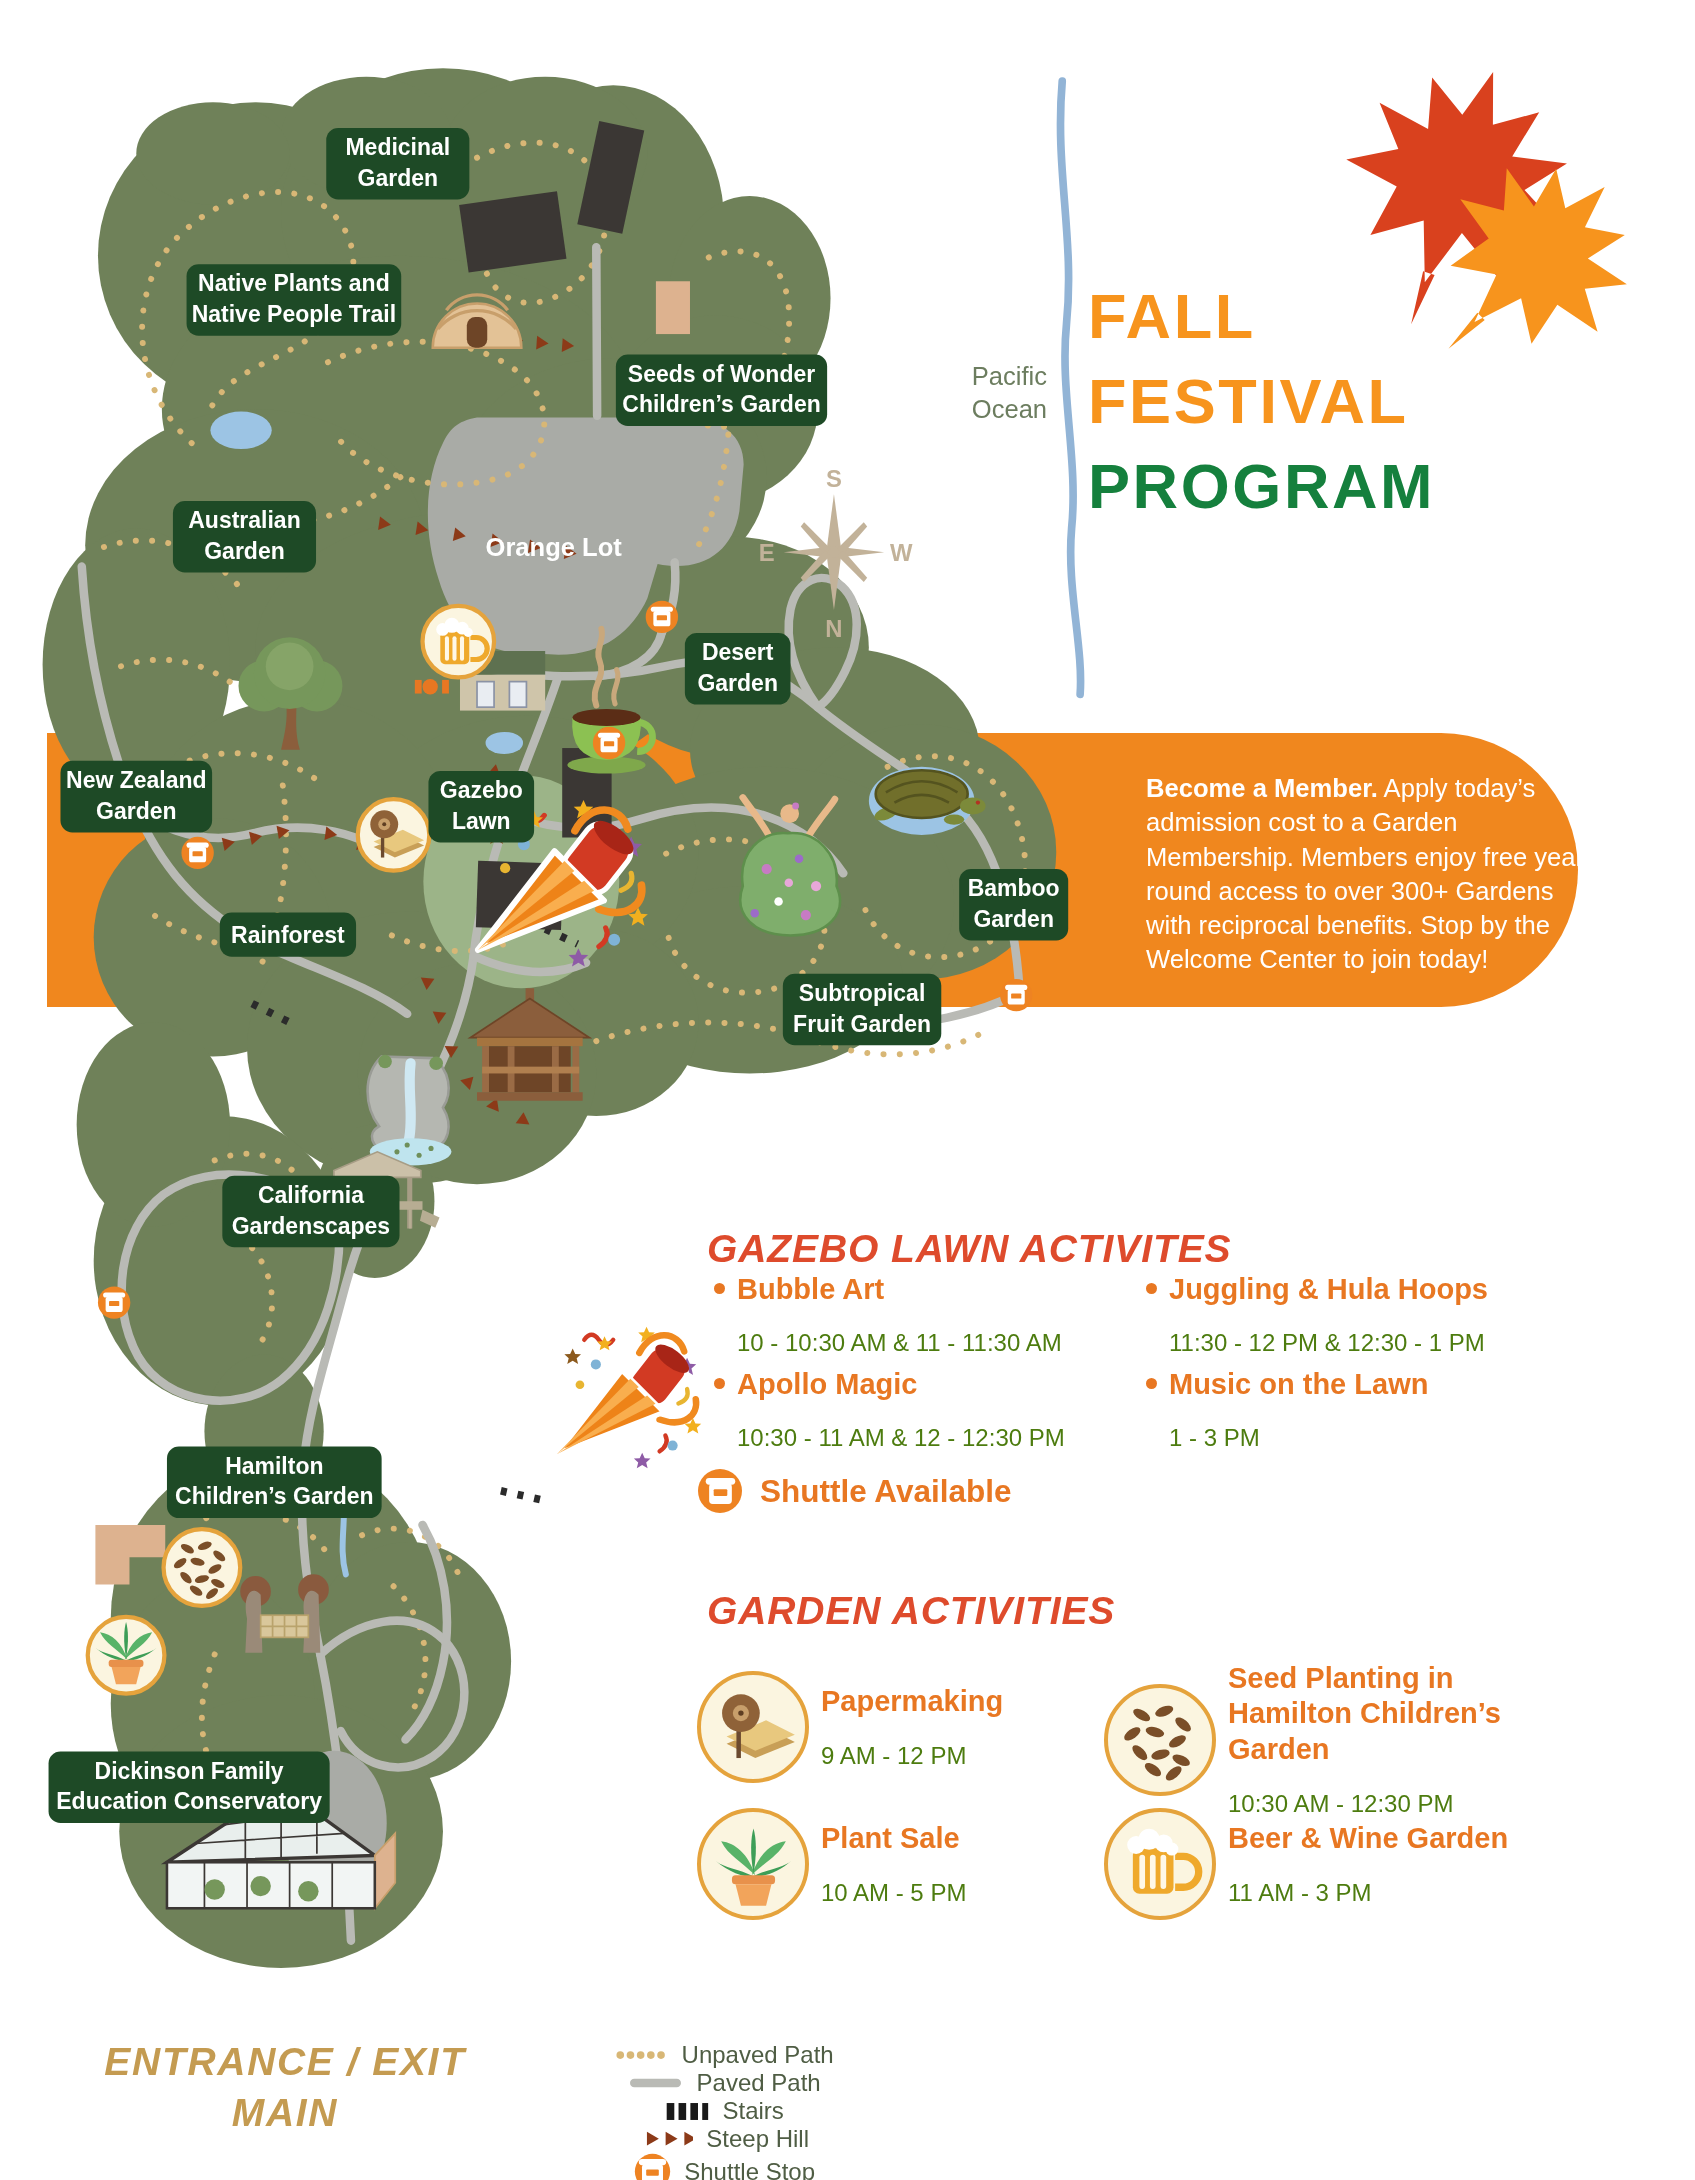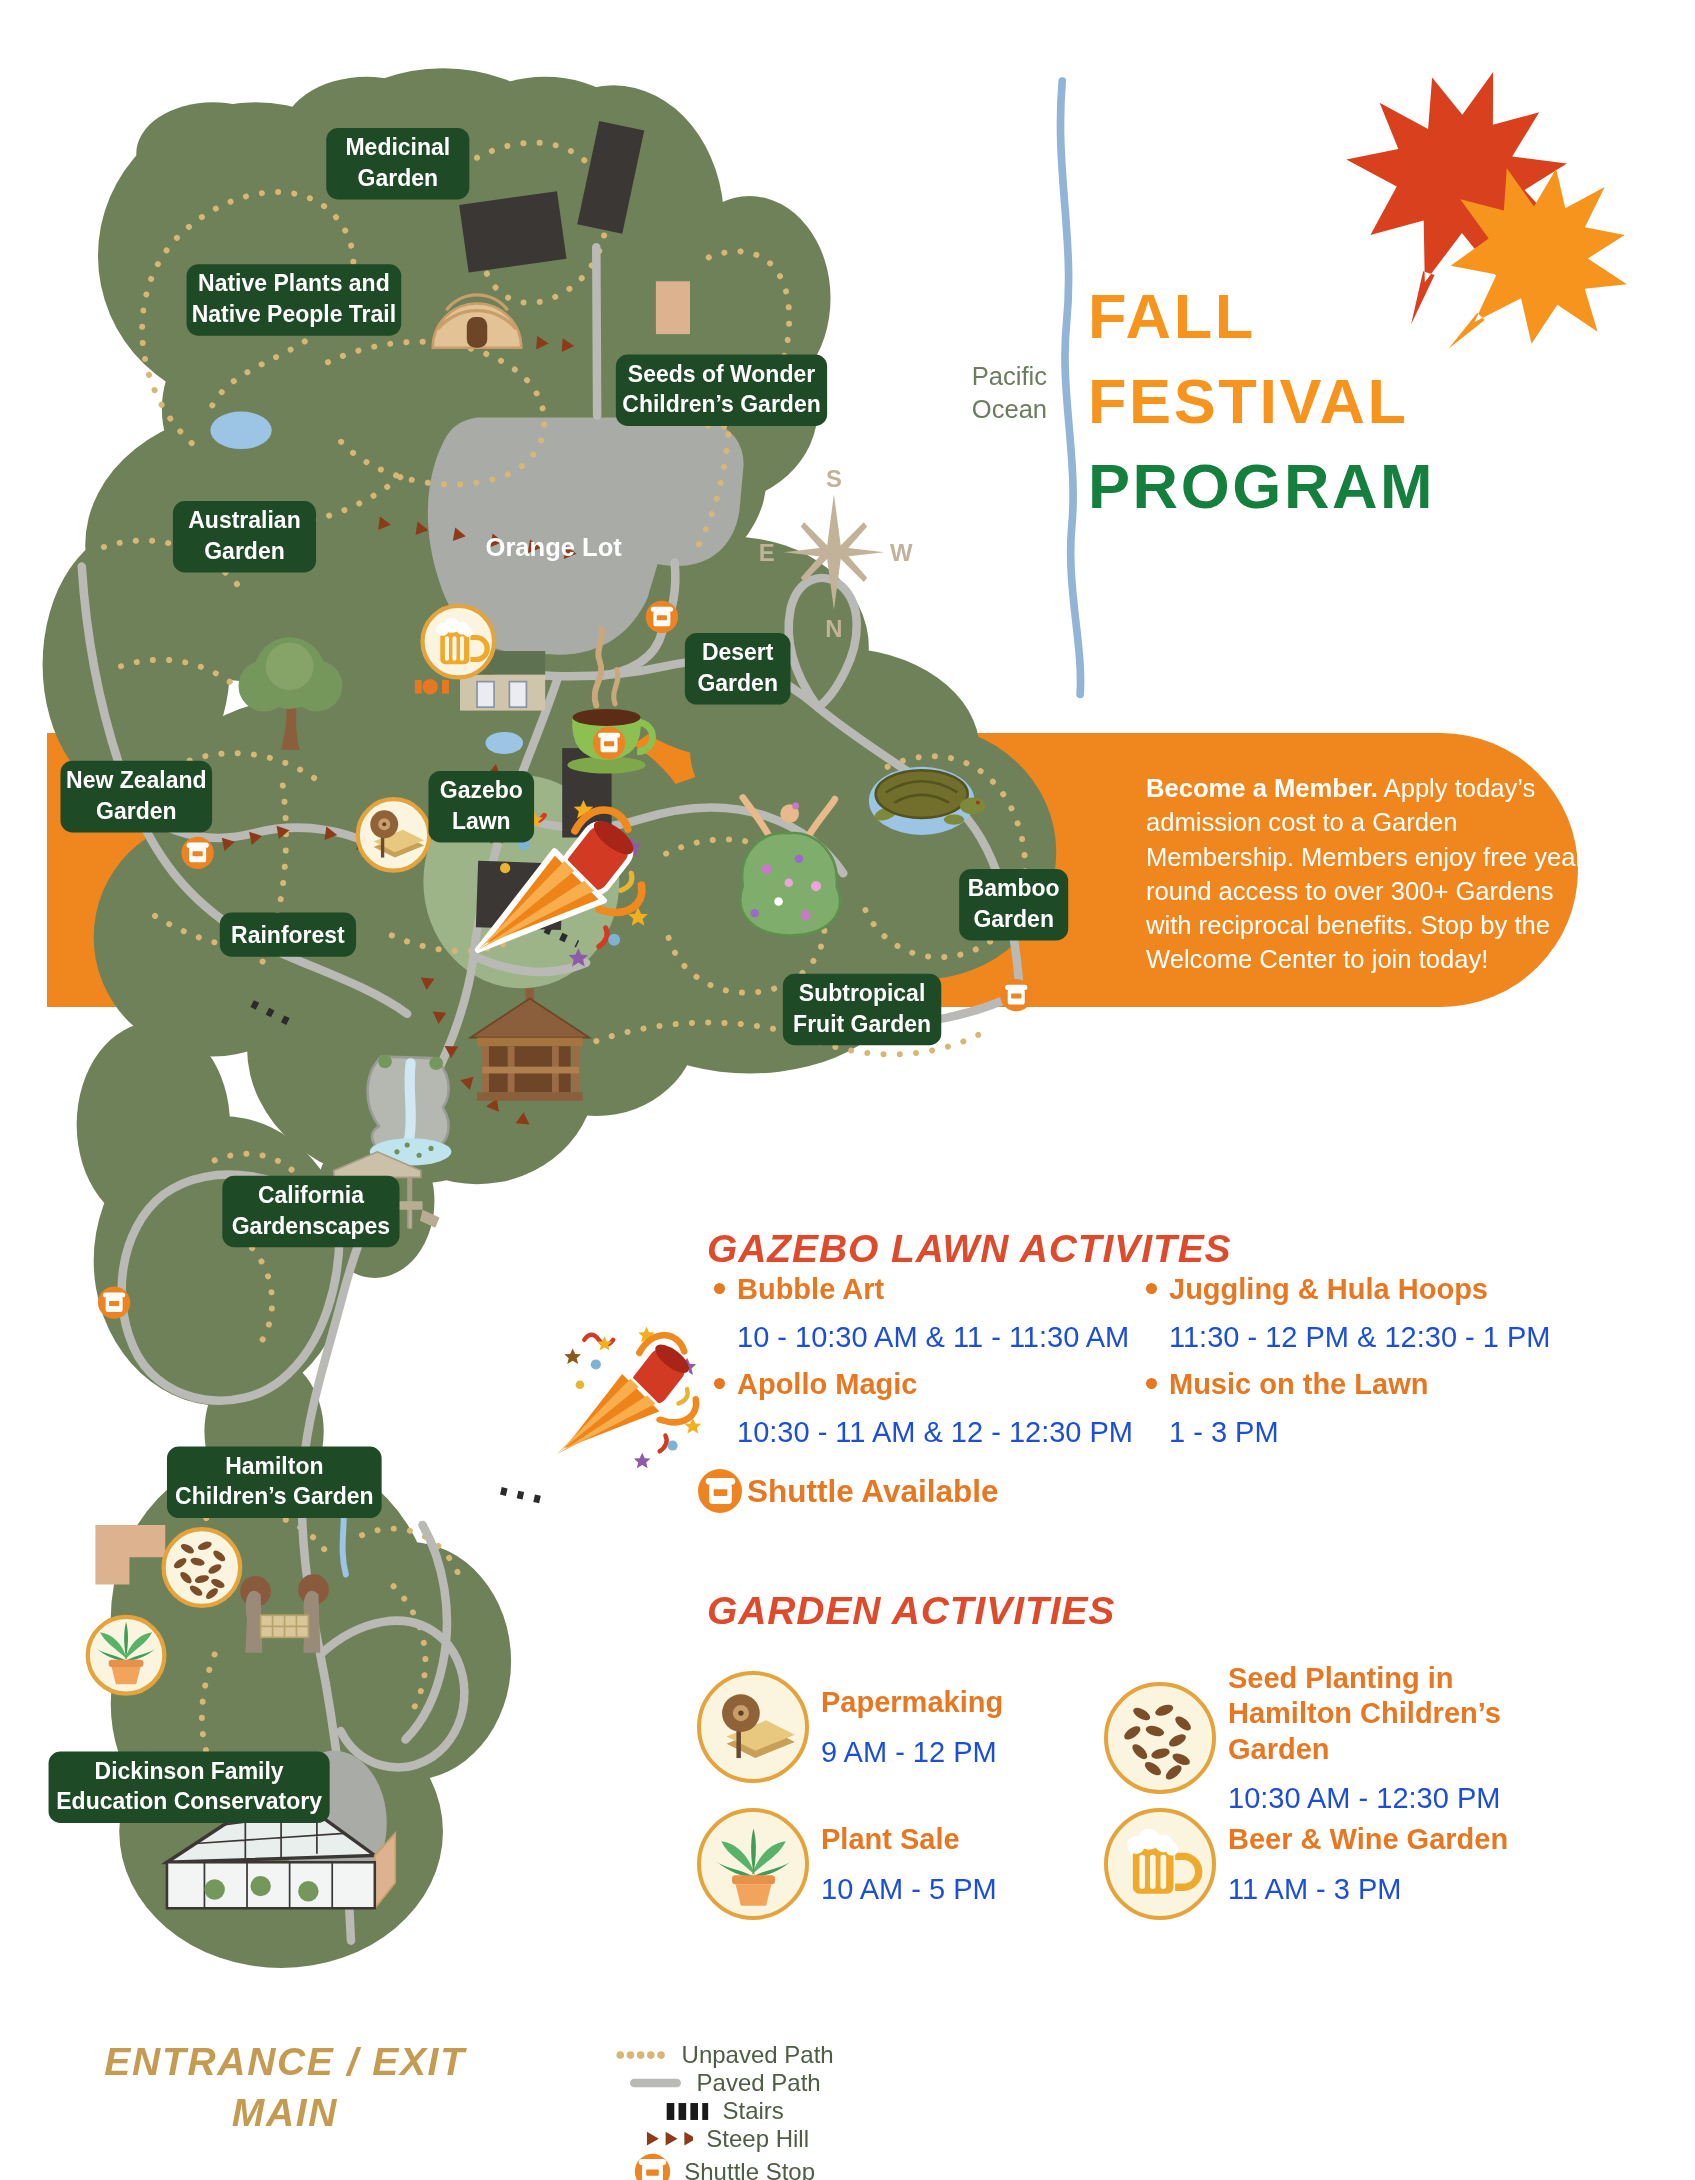--- a/index.html
+++ b/index.html
@@ -20,22 +20,22 @@
   .title-line-1,.title-line-2{color:#F7941D;}
   .title-line-3{color:#15803d;}
   
   .section-heading{z-index:3;font-style:italic;font-weight:bold;font-size:39px;
                    color:#DE4B2C;letter-spacing:0.9px;white-space:nowrap;}
   
   .act-item{z-index:3;width:400px;}
   .act-name{font-size:29px;font-weight:bold;color:#E87722;white-space:nowrap;}
   .act-name .bullet{display:inline-block;width:11px;height:11px;border-radius:50%;
                     background:#E87722;margin-right:12px;vertical-align:5.1px;}
-  .act-time{font-size:29px;color:#1d4ed8;margin-top:15px;margin-left:23px;white-space:nowrap;}
-  .shuttle-note{z-index:3;display:flex;align-items:center;gap:5px;}
+  .act-time{font-size:24px;color:#4d7c0f;margin-top:23px;margin-left:23px;white-space:nowrap;}
+  .shuttle-note{z-index:3;display:flex;align-items:center;gap:18px;}
   .shuttle-note .circ{width:44px;height:44px;border-radius:50%;background:#EE8322;
                       display:flex;align-items:center;justify-content:center;}
   .shuttle-note .txt{font-size:31.5px;font-weight:bold;color:#E87722;white-space:nowrap;}
   
   .garden-item{z-index:3;display:flex;align-items:center;gap:12px;width:477px;}
   .g-circ{width:104px;height:104px;border-radius:50%;background:#FBF5E0;
           border:4.3px solid #E5A33C;flex:0 0 auto;display:flex;align-items:center;justify-content:center;}
   .g-text .act-name{white-space:normal;line-height:1.22;}
   .g-text .act-time{margin-left:0;}
   

